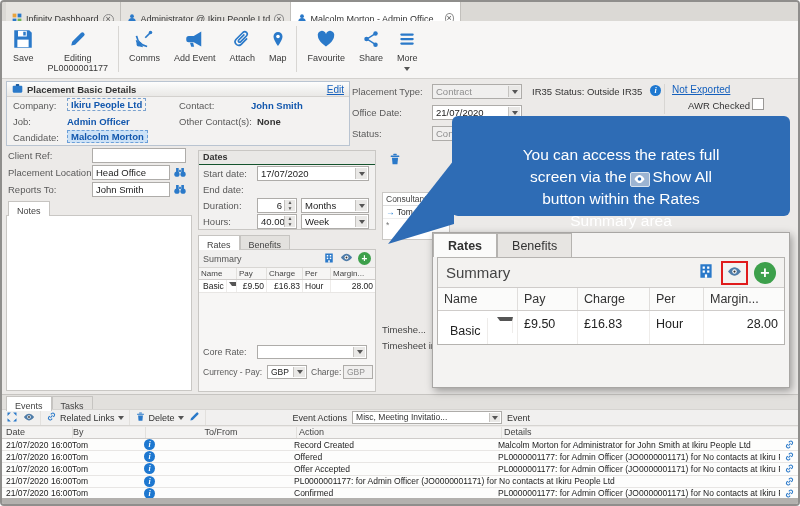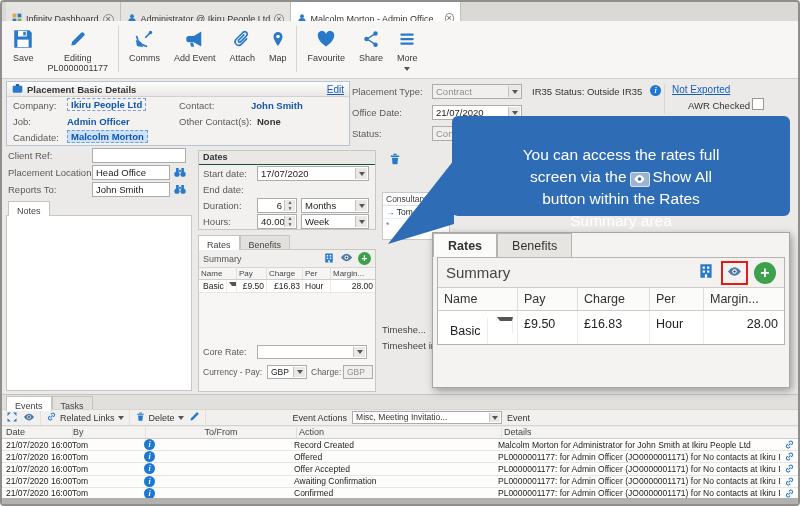--- a/index.html
+++ b/index.html
@@ -548,21 +548,20 @@
               <path d="M7 5l1.5-1.5a2.5 2.5 0 0 1 3.5 3.5L10.5 8.5"></path>
               <path d="M9 11l-1.5 1.5a2.5 2.5 0 0 1-3.5-3.5L5.5 7.5"></path>
             </g>
           </svg>
         </span>
     </div>
     <div class="ev-row">
       <span class="cd">21/07/2020 16:00</span>
       <span class="cb">Tom</span>
       <span class="ct"><span class="infodot">i</span></span>
-      <span class="ca">Awaiting Confirmation</span>
       <span class="cdet">PL0000001177: for Admin Officer (JO0000001171) for No contacts at Ikiru People Ltd</span>
       <span class="cl">
           <svg width="11" height="11" viewBox="0 0 16 16">
             <g fill="none" stroke="#2a79c9" stroke-width="1.6">
               <path d="M6.5 9.5l3-3"></path>
               <path d="M7 5l1.5-1.5a2.5 2.5 0 0 1 3.5 3.5L10.5 8.5"></path>
               <path d="M9 11l-1.5 1.5a2.5 2.5 0 0 1-3.5-3.5L5.5 7.5"></path>
             </g>
           </svg>
         </span>

